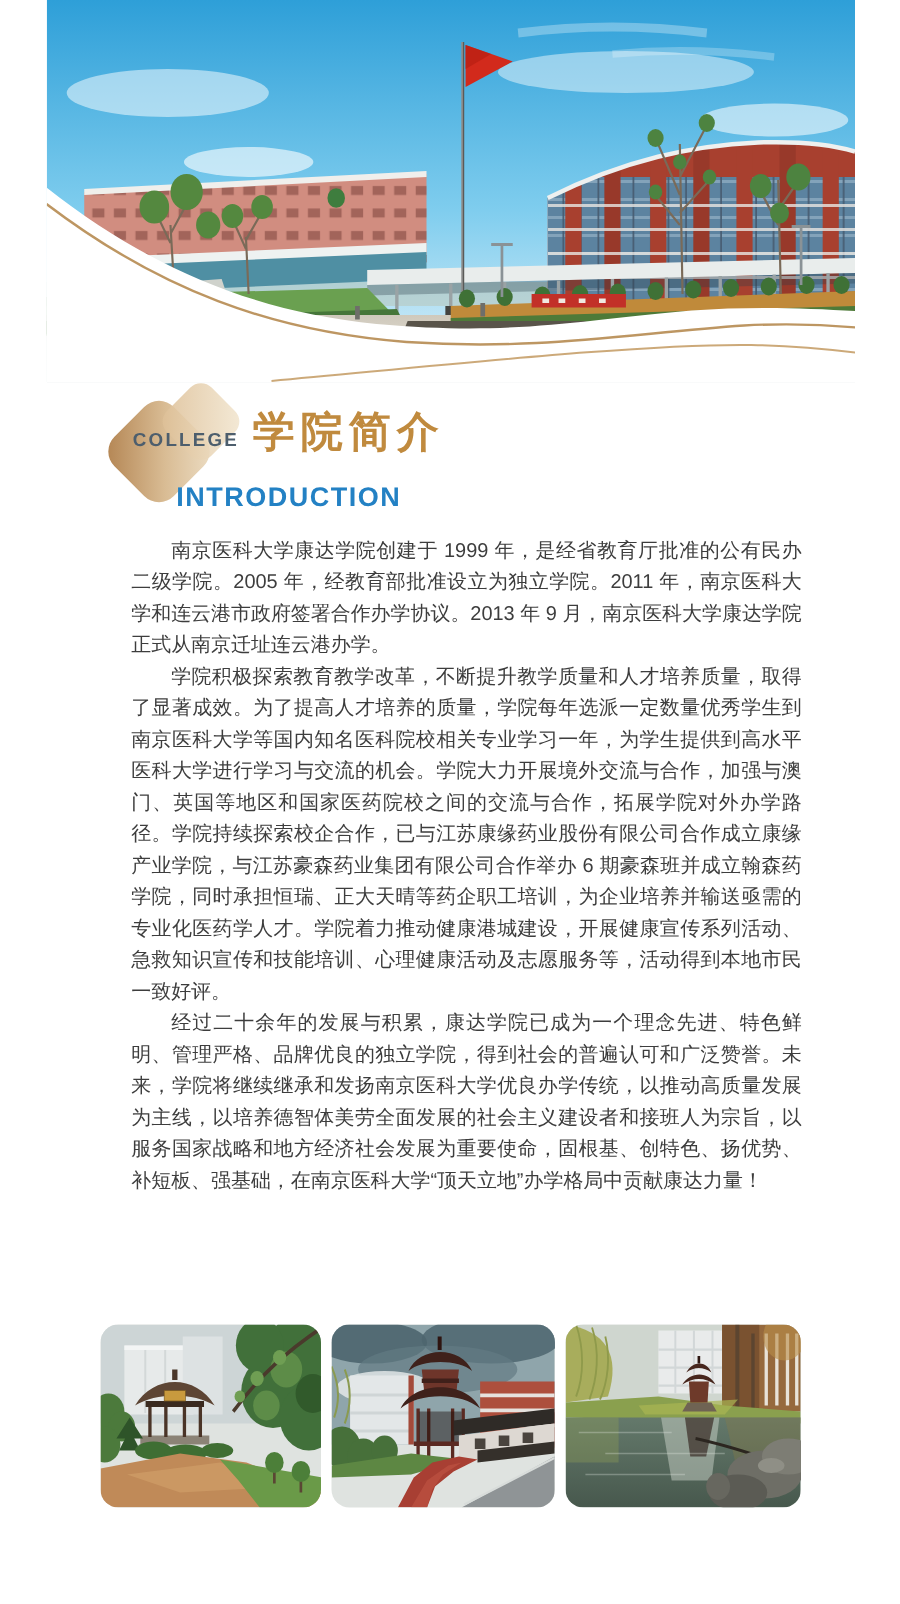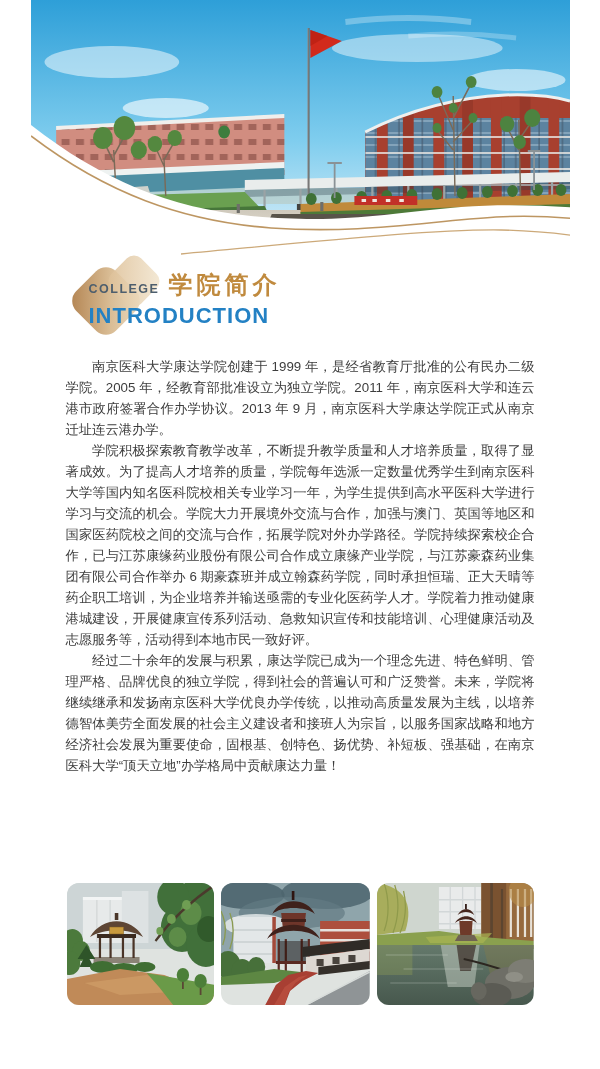--- a/index.html
+++ b/index.html
@@ -15,25 +15,25 @@
   
   .title-block { position:relative; height:97px; }
   .diamond { position:absolute; transform:rotate(45deg); }
   .diamond.big { width:56px; height:56px; left:47px; top:18px; border-radius:14px;
                  background:linear-gradient(45deg,#b0804d 0%,#d9bc94 55%,#eee0c8 100%); }
   .diamond.small { width:42px; height:42px; left:82px; top:5px; border-radius:10px; opacity:.88;
                  background:linear-gradient(45deg,#dcbd93 0%,#f3e8d3 100%); }
   .title-text { position:absolute; left:58px; top:14px; }
   .title-row1 { display:flex; align-items:baseline; gap:9px; }
   .college-label { font-size:12.5px; font-weight:bold; letter-spacing:1.5px; color:var(--label-slate,#4d5e6d); }
-  .title-cn { font-size:24px; font-weight:bold; letter-spacing:4px; color:var(--accent-gold,#c08a3e);text-align:center; }
-  .title-en { font-size:22px; font-weight:bold; letter-spacing:1px; margin-top:2px; color:var(--accent-blue,#2381c4); }
+  .title-cn { font-size:28px; font-weight:bold; letter-spacing:4px; color:var(--accent-gold,#c08a3e);text-align:center; }
+  .title-en { font-size:18px; font-weight:bold; letter-spacing:1px; margin-top:14px; color:var(--accent-blue,#2381c4);text-align:center; }
 
   
-  .content { height:531px; padding:4px 35px 0 35px; overflow:hidden; }
+  .content { height:531px; padding:4px 35px 0 35px; overflow:hidden;margin-left:22px; }
   .content p { font-size:13.3px; line-height:21px; color:var(--body-text,#3d3d3d);
                text-align:justify; text-indent:2em; margin:0; }
 
   
   .gallery { display:flex; gap:7px; padding:0 36px; }
   .gallery figure { height:122px; border-radius:12px; overflow:hidden; background:#dfe3e0; }
   .gallery figure:nth-child(1){ width:167px; }
   .gallery figure:nth-child(2){ width:168px; }
   .gallery figure:nth-child(3){ width:177px; }
   .gallery svg { display:block; width:100%; height:100%; }

